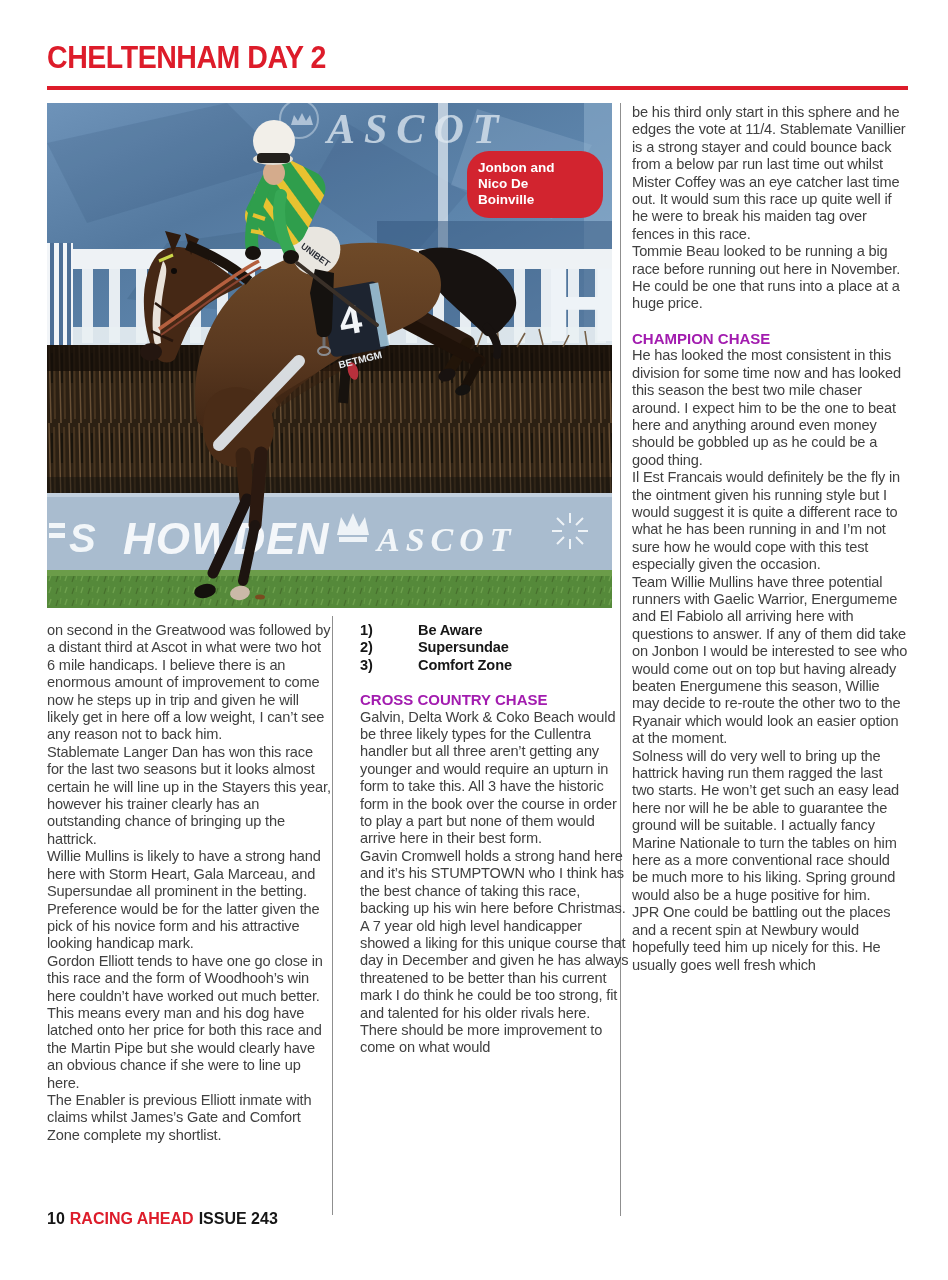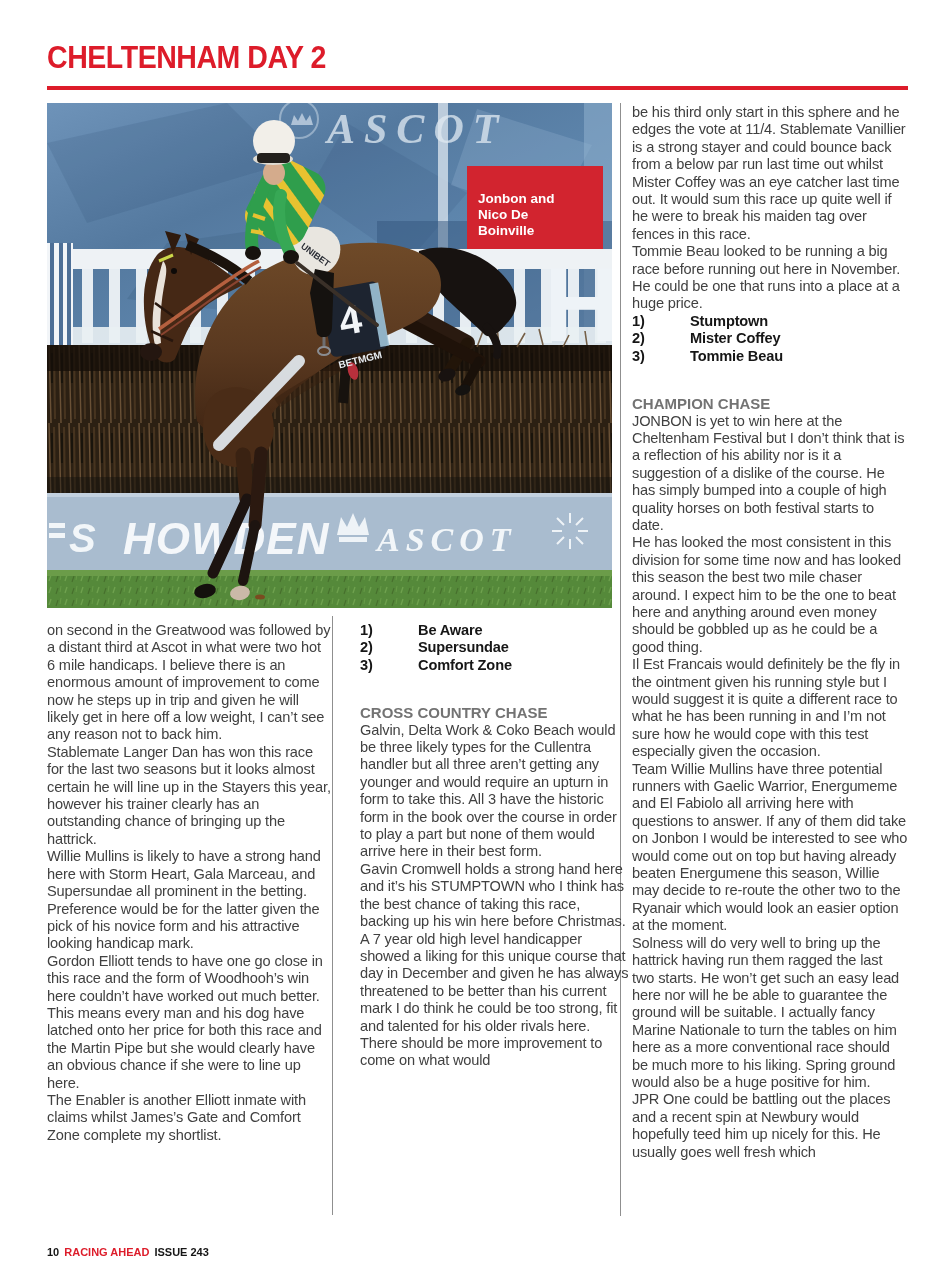--- a/index.html
+++ b/index.html
@@ -7,40 +7,40 @@
   .page{position:absolute;inset:0;background:#fff;}
 
   
   .title{position:absolute;left:47px;top:40px;margin:0;font-size:31px;font-weight:800;
          color:#dd1c2a;letter-spacing:-.5px;transform:scaleX(.92);transform-origin:left center;white-space:nowrap;}
   .rule{position:absolute;left:47px;top:86px;width:861px;height:4px;background:#dd1c2a;}
 
   
   .photo{position:absolute;left:47px;top:103px;width:565px;height:505px;margin:0;overflow:hidden;background:#fde047;}
   .photo svg{position:absolute;inset:0;}
-  .caption{position:absolute;left:420px;top:63px;width:106px;background:#d2242f;color:#fff;
-           font-size:13.5px;line-height:16px;font-weight:700;padding:25px 19px 10px 11px;}
+  .caption{position:absolute;left:420px;top:48px;width:106px;background:#d2242f;color:#fff;
+           font-size:13.5px;line-height:16px;font-weight:700;padding:9px 19px 10px 11px;border-radius:22px;}
 
   
   .vdiv{position:absolute;width:1px;background:#8f8f8f;}
   .vdiv-right{left:620px;top:103px;height:1113px;}
   .vdiv-left{left:332px;top:616px;height:599px;}
 
   
   .col{position:absolute;font-size:14.6px;line-height:17.4px;color:#414141;letter-spacing:-.15px;}
   .col p{margin:0;}
   .col-left{left:47px;top:622px;width:284px;}
   .col-mid{left:360px;top:622px;width:271px;}
   .col-right{left:632px;top:104px;width:276px;}
-  .heading{font-weight:700;color:#737373;font-size:15px;letter-spacing:0;margin:30px 0 0 0;}
+  .heading{font-weight:700;color:#a21caf;font-size:15px;letter-spacing:0;margin:17px 0 0 0;}
   .shortlist{color:#161616;font-weight:700;}
   .rank-row .rank{display:inline-block;width:58px;}
 
   
-  .footer{position:absolute;left:47px;top:1210px;font-size:11px;font-weight:700;color:#161616;margin-top:36px;}
+  .footer{position:absolute;left:47px;top:1210px;font-size:16px;font-weight:700;color:#161616;}
   .footer .brand{color:#dd1c2a;margin:0 5px;}
 </style>
 </head>
 <body>
 
 <div class="page">
 
   <h1 class="title">CHELTENHAM DAY 2</h1>
   <div class="rule"></div>
 
@@ -206,21 +206,21 @@
   </figure>
 
   <div class="vdiv vdiv-right"></div>
   <div class="vdiv vdiv-left"></div>
 
   <section class="col col-left">
     <p>on second in the Greatwood was followed by a distant third at Ascot in what were two hot 6 mile handicaps. I believe there is an enormous amount of improvement to come now he steps up in trip and given he will likely get in here off a low weight, I can’t see any reason not to back him.</p>
     <p>Stablemate Langer Dan has won this race for the last two seasons but it looks almost certain he will line up in the Stayers this year, however his trainer clearly has an outstanding chance of bringing up the hattrick.</p>
     <p>Willie Mullins is likely to have a strong hand here with Storm Heart, Gala Marceau, and Supersundae all prominent in the betting. Preference would be for the latter given the pick of his novice form and his attractive looking handicap mark.</p>
     <p>Gordon Elliott tends to have one go close in this race and the form of Woodhooh’s win here couldn’t have worked out much better. This means every man and his dog have latched onto her price for both this race and the Martin Pipe but she would clearly have an obvious chance if she were to line up here.</p>
-    <p>The Enabler is another Elliott inmate with claims whilst James’s Gate and Comfort Zone complete my shortlist.</p>
+    <p>The Enabler is previous Elliott inmate with claims whilst James’s Gate and Comfort Zone complete my shortlist.</p>
   </section>
 
   <section class="col col-mid">
     <div class="shortlist">
       <div class="rank-row">
         <span class="rank">1)</span><span>Be Aware</span>
       </div>
       <div class="rank-row">
         <span class="rank">2)</span><span>Supersundae</span>
       </div>
@@ -229,33 +229,21 @@
       </div>
     </div>
     <h2 class="heading">CROSS COUNTRY CHASE</h2>
     <p>Galvin, Delta Work &amp; Coko Beach would be three likely types for the Cullentra handler but all three aren’t getting any younger and would require an upturn in form to take this. All 3 have the historic form in the book over the course in order to play a part but none of them would arrive here in their best form.</p>
     <p>Gavin Cromwell holds a strong hand here and it’s his STUMPTOWN who I think has the best chance of taking this race, backing up his win here before Christmas. A 7 year old high level handicapper showed a liking for this unique course that day in December and given he has always threatened to be better than his current mark I do think he could be too strong, fit and talented for his older rivals here. There should be more improvement to come on what would</p>
   </section>
 
   <section class="col col-right">
     <p>be his third only start in this sphere and he edges the vote at 11/4. Stablemate Vanillier is a strong stayer and could bounce back from a below par run last time out whilst Mister Coffey was an eye catcher last time out. It would sum this race up quite well if he were to break his maiden tag over fences in this race.</p>
     <p>Tommie Beau looked to be running a big race before running out here in November. He could be one that runs into a place at a huge price.</p>
-    <div class="shortlist">
-      <div class="rank-row">
-        <span class="rank">1)</span><span>Stumptown</span>
-      </div>
-      <div class="rank-row">
-        <span class="rank">2)</span><span>Mister Coffey</span>
-      </div>
-      <div class="rank-row">
-        <span class="rank">3)</span><span>Tommie Beau</span>
-      </div>
-    </div>
     <h2 class="heading">CHAMPION CHASE</h2>
-    <p>JONBON is yet to win here at the Cheltenham Festival but I don’t think that is a reflection of his ability nor is it a suggestion of a dislike of the course. He has simply bumped into a couple of high quality horses on both festival starts to date.</p>
     <p>He has looked the most consistent in this division for some time now and has looked this season the best two mile chaser around. I expect him to be the one to beat here and anything around even money should be gobbled up as he could be a good thing.</p>
     <p>Il Est Francais would definitely be the fly in the ointment given his running style but I would suggest it is quite a different race to what he has been running in and I’m not sure how he would cope with this test especially given the occasion.</p>
     <p>Team Willie Mullins have three potential runners with Gaelic Warrior, Energumeme and El Fabiolo all arriving here with questions to answer. If any of them did take on Jonbon I would be interested to see who would come out on top but having already beaten Energumene this season, Willie may decide to re-route the other two to the Ryanair which would look an easier option at the moment.</p>
     <p>Solness will do very well to bring up the hattrick having run them ragged the last two starts. He won’t get such an easy lead here nor will he be able to guarantee the ground will be suitable. I actually fancy Marine Nationale to turn the tables on him here as a more conventional race should be much more to his liking. Spring ground would also be a huge positive for him.</p>
     <p>JPR One could be battling out the places and a recent spin at Newbury would hopefully teed him up nicely for this. He usually goes well fresh which</p>
   </section>
 
   <footer class="footer">
     <span>10</span><span class="brand">RACING AHEAD</span><span>ISSUE 243</span>
   </footer>

